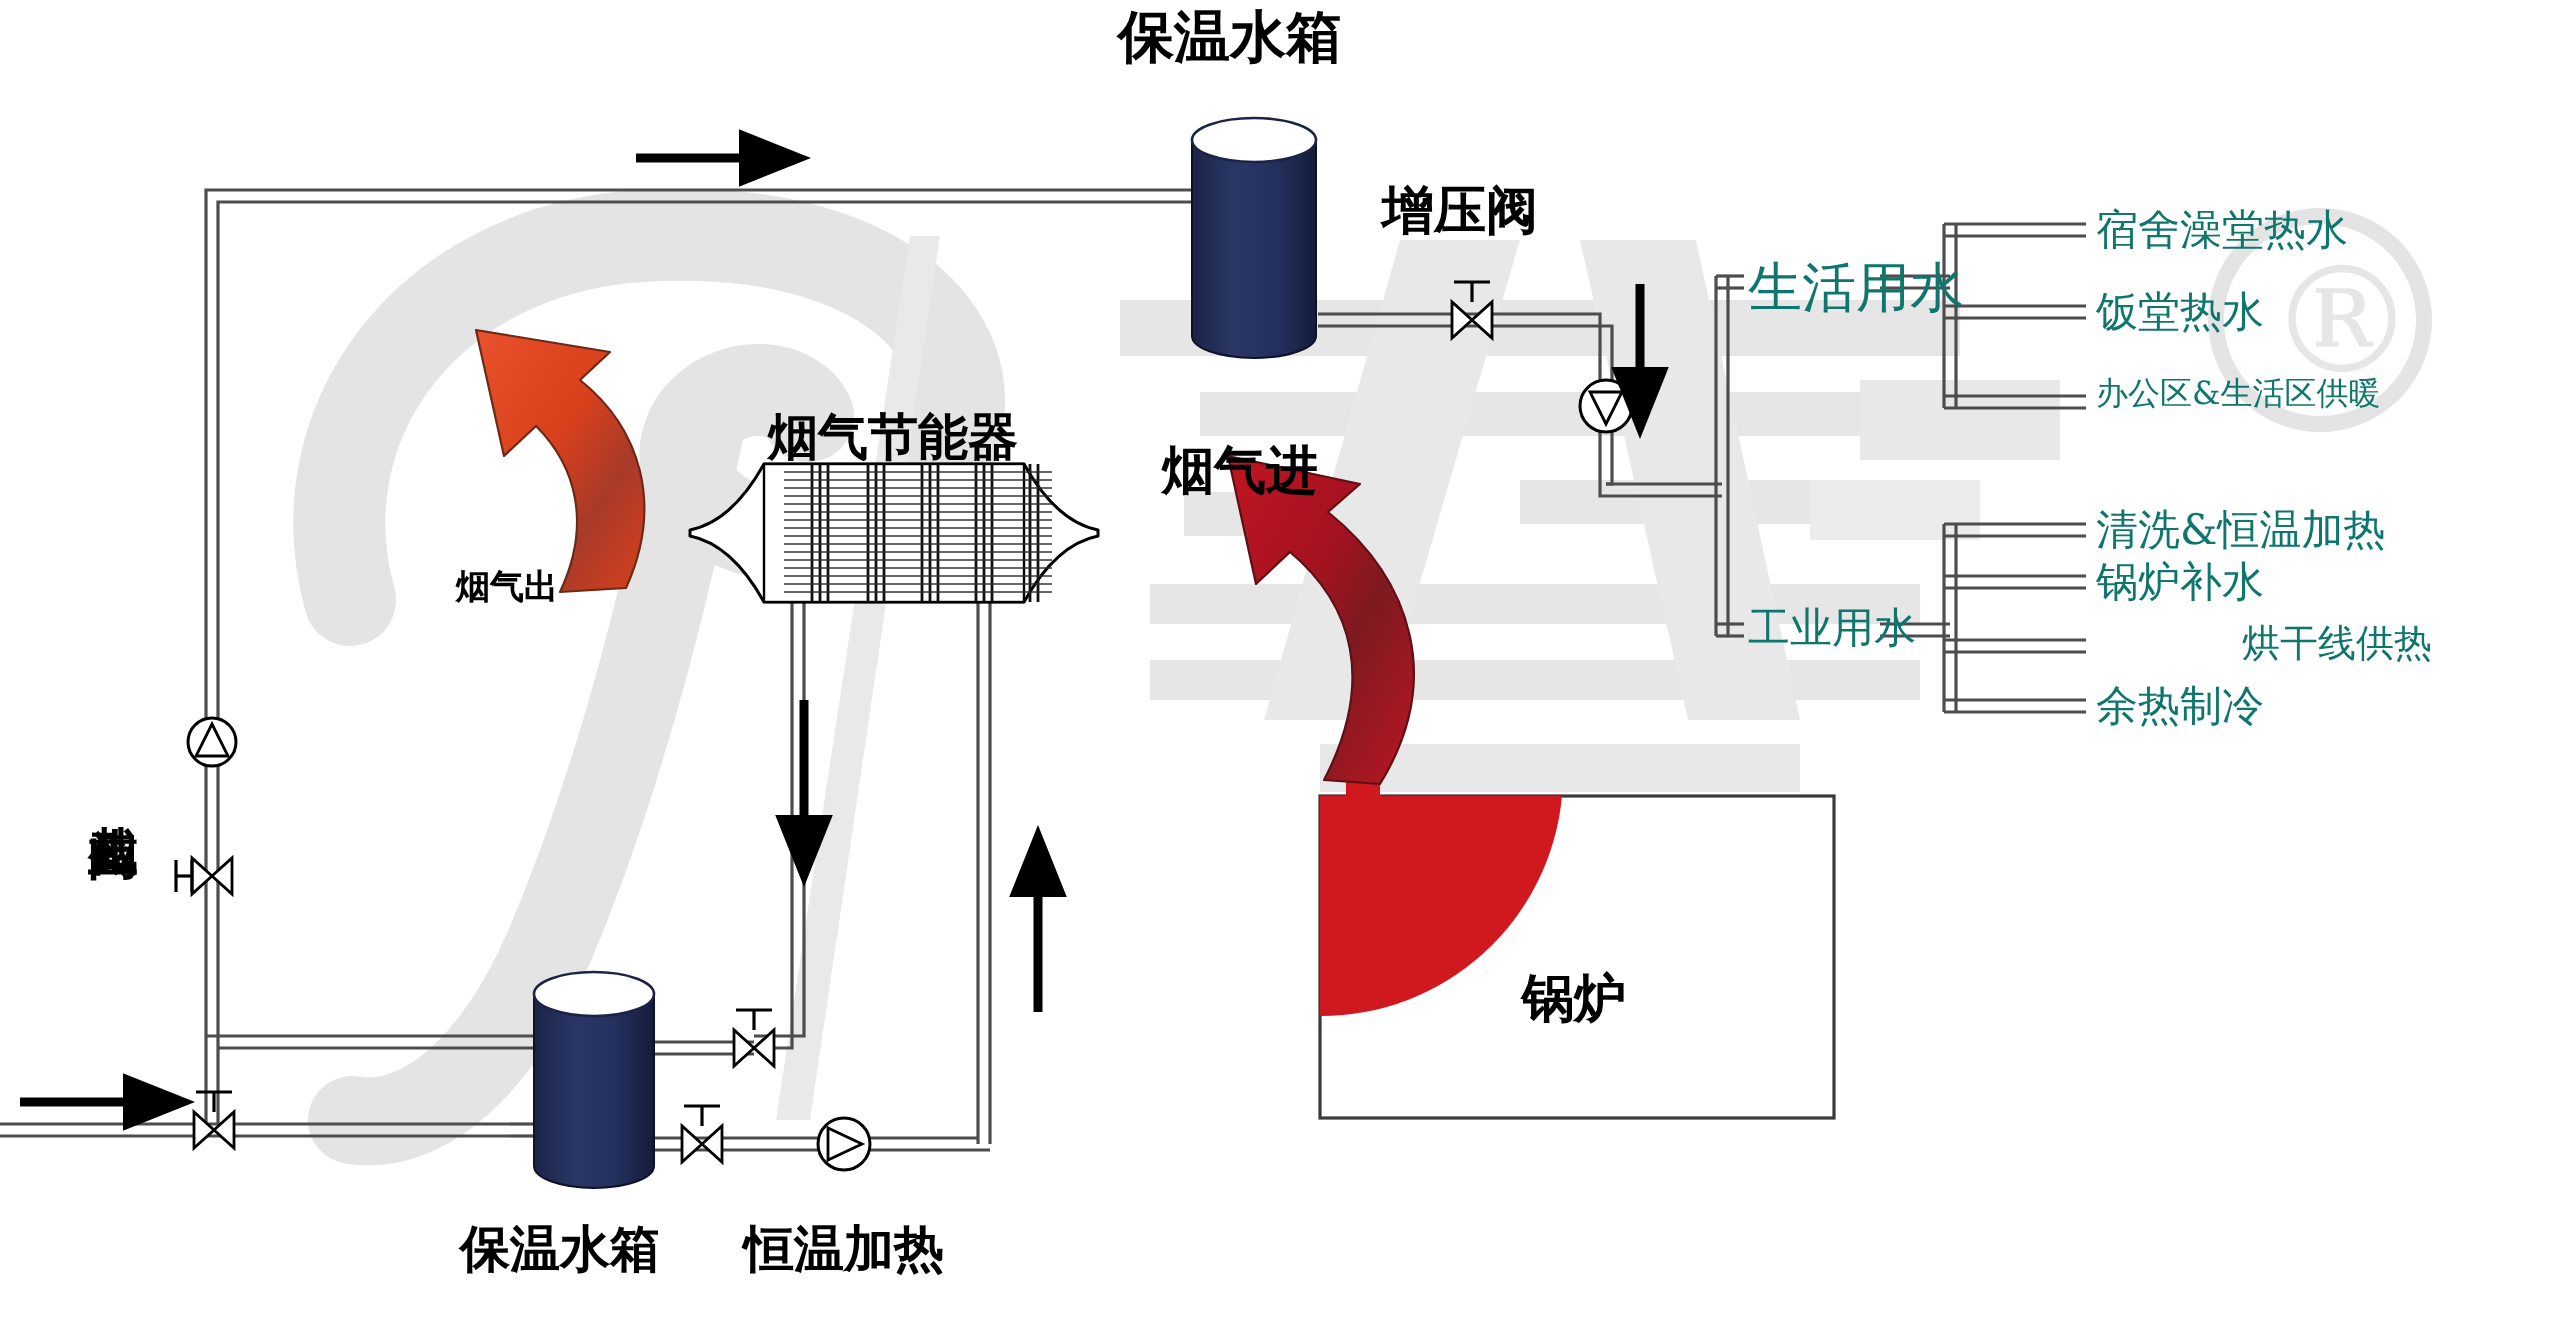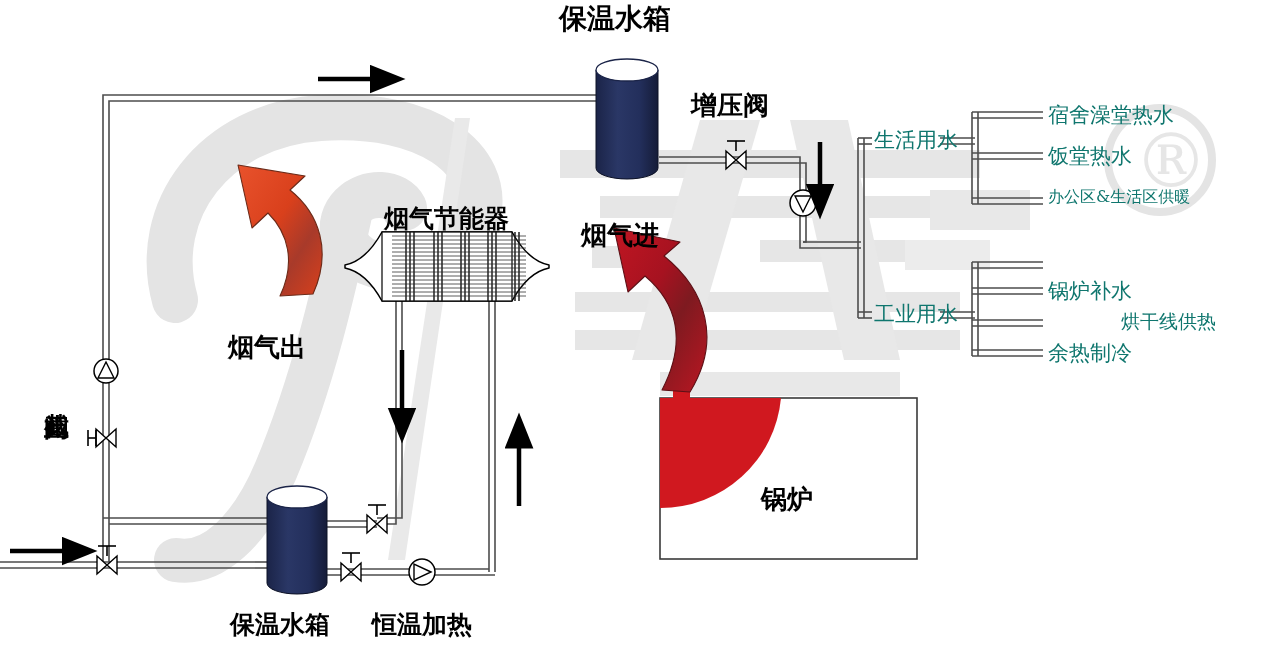--- a/index.html
+++ b/index.html
@@ -249,38 +249,39 @@
       <line x1="10" y1="551" x2="66" y2="551" marker-end="url(#ah)"></line>
     </g>
   </svg>
 
   <div class="lbl" style="left:559px;top:0px;font-size:28px;">保温水箱</div>
 
   <div class="lbl" style="left:691px;top:88px;font-size:26px;">增压阀</div>
 
   <div class="lbl" style="left:384px;top:202px;font-size:25px;">烟气节能器</div>
 
-  <div class="lbl" style="left:228px;top:282px;font-size:26px;margin-top:48px;">烟气出</div>
+  <div class="lbl" style="left:228px;top:282px;font-size:17px;">烟气出</div>
 
   <div class="lbl" style="left:581px;top:218px;font-size:26px;text-align:center;">烟气进</div>
 
   <div class="lbl vert" style="left:44px;top:392px;font-size:25px;">截止阀</div>
 
   <div class="lbl" style="left:230px;top:608px;font-size:25px;">保温水箱</div>
 
   <div class="lbl" style="left:372px;top:608px;font-size:25px;">恒温加热</div>
 
   <div class="lbl" style="left:761px;top:482px;font-size:26px;">锅炉</div>
 
-  <div class="lbl-serif" style="left:874px;top:126px;font-size:21px;">生活用水</div>
+  <div class="lbl-serif" style="left:874px;top:126px;font-size:27px;">生活用水</div>
   <div class="lbl-serif" style="left:874px;top:300px;font-size:21px;">工业用水</div>
 
   <div class="lbl-serif" style="left:1048px;top:101px;font-size:21px;">宿舍澡堂热水</div>
   <div class="lbl-serif" style="left:1048px;top:142px;font-size:21px;">饭堂热水</div>
   <div class="lbl-serif" style="left:1048px;top:187px;font-size:16px;">办公区&amp;生活区供暖</div>
 
+  <div class="lbl-serif" style="left:1048px;top:251px;font-size:21px;">清洗&amp;恒温加热</div>
   <div class="lbl-serif" style="left:1048px;top:277px;font-size:21px;">锅炉补水</div>
   <div class="lbl-serif" style="left:1092px;top:309px;font-size:19px;margin-left:29px;">烘干线供热</div>
   <div class="lbl-serif" style="left:1048px;top:339px;font-size:21px;">余热制冷</div>
 
   <div style="position:absolute;left:1134px;top:118px;font-size:74px;color:#e6e6e6;font-family:'DejaVu Serif',serif;">®</div>
 
 </div>
 
 </body></html>

